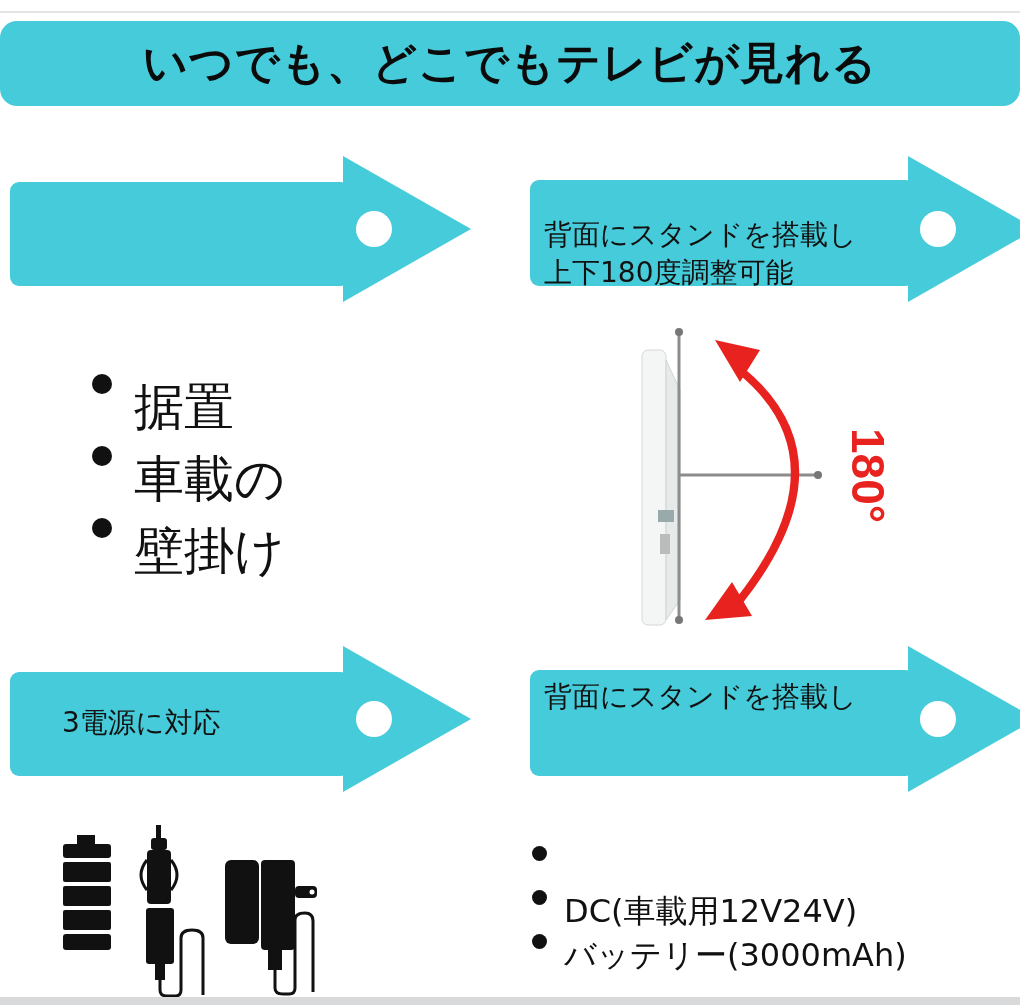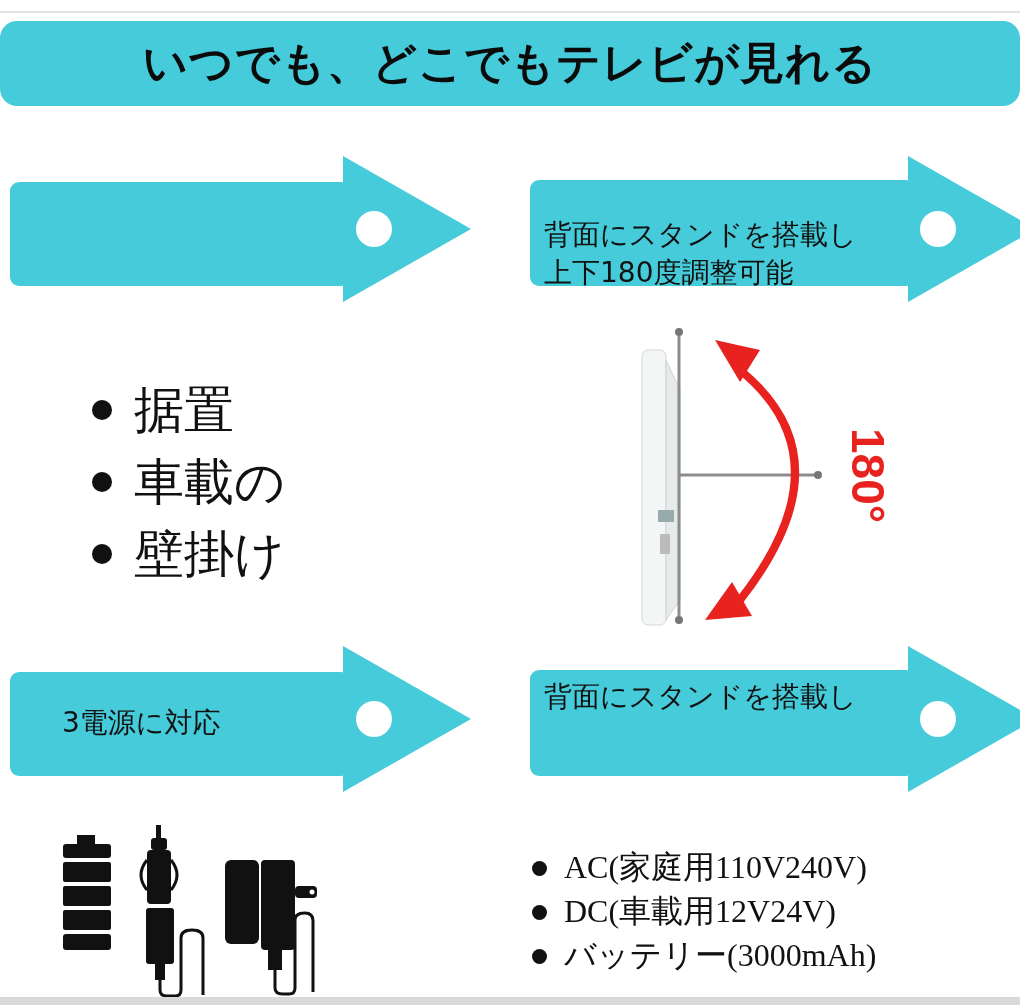--- a/index.html
+++ b/index.html
@@ -26,21 +26,21 @@
   .arrow .head {
     position:absolute; width:0; height:0; border-style:solid;
     border-color: transparent transparent transparent #45cbd9;
   }
   .arrow .hole {
     position:absolute; width:36px; height:36px; border-radius:50%; background:#fff;
   }
   .arrow .label { position:absolute; color:#111; font-size:28px; line-height:38px; }
 
   .bullets { position:absolute; }
-  .bullets .item { display:flex; align-items:center;font-family:Liberation Serif, serif; }
+  .bullets .item { display:flex; align-items:flex-start; }
   .dot { display:inline-block; border-radius:50%; background:#111; }
 
   .big .item { font-size:50px; height:72px; }
   .big .dot { width:20px; height:20px; margin-right:22px; }
 
   .small .item { font-size:32px; height:44px; }
   .small .dot { width:15px; height:15px; margin-right:17px; }
 
   .illus { position:absolute; }
 </style>
@@ -150,21 +150,20 @@
       <circle cx="257" cy="72" r="2.5" fill="#fff"></circle>
       <rect x="213" y="130" width="14" height="20" fill="#111"></rect>
       <path d="M220,150 L220,168 Q220,174 228,174 L234,174 Q240,174 240,168 L240,100 Q240,93 250,93 Q258,93 258,101 L258,172" fill="none" stroke="#111" stroke-width="3"></path>
     </g>
   </svg>
 </div>
 
 <div class="bullets small" style="left:532px; top:846px;">
   <div class="item">
       <span class="dot"></span>
-      <span>AC(家庭用110V240V)</span>
     </div>
   <div class="item">
       <span class="dot"></span>
       <span>DC(車載用12V24V)</span>
     </div>
   <div class="item">
       <span class="dot"></span>
       <span>バッテリー(3000mAh)</span>
     </div>
 </div>

